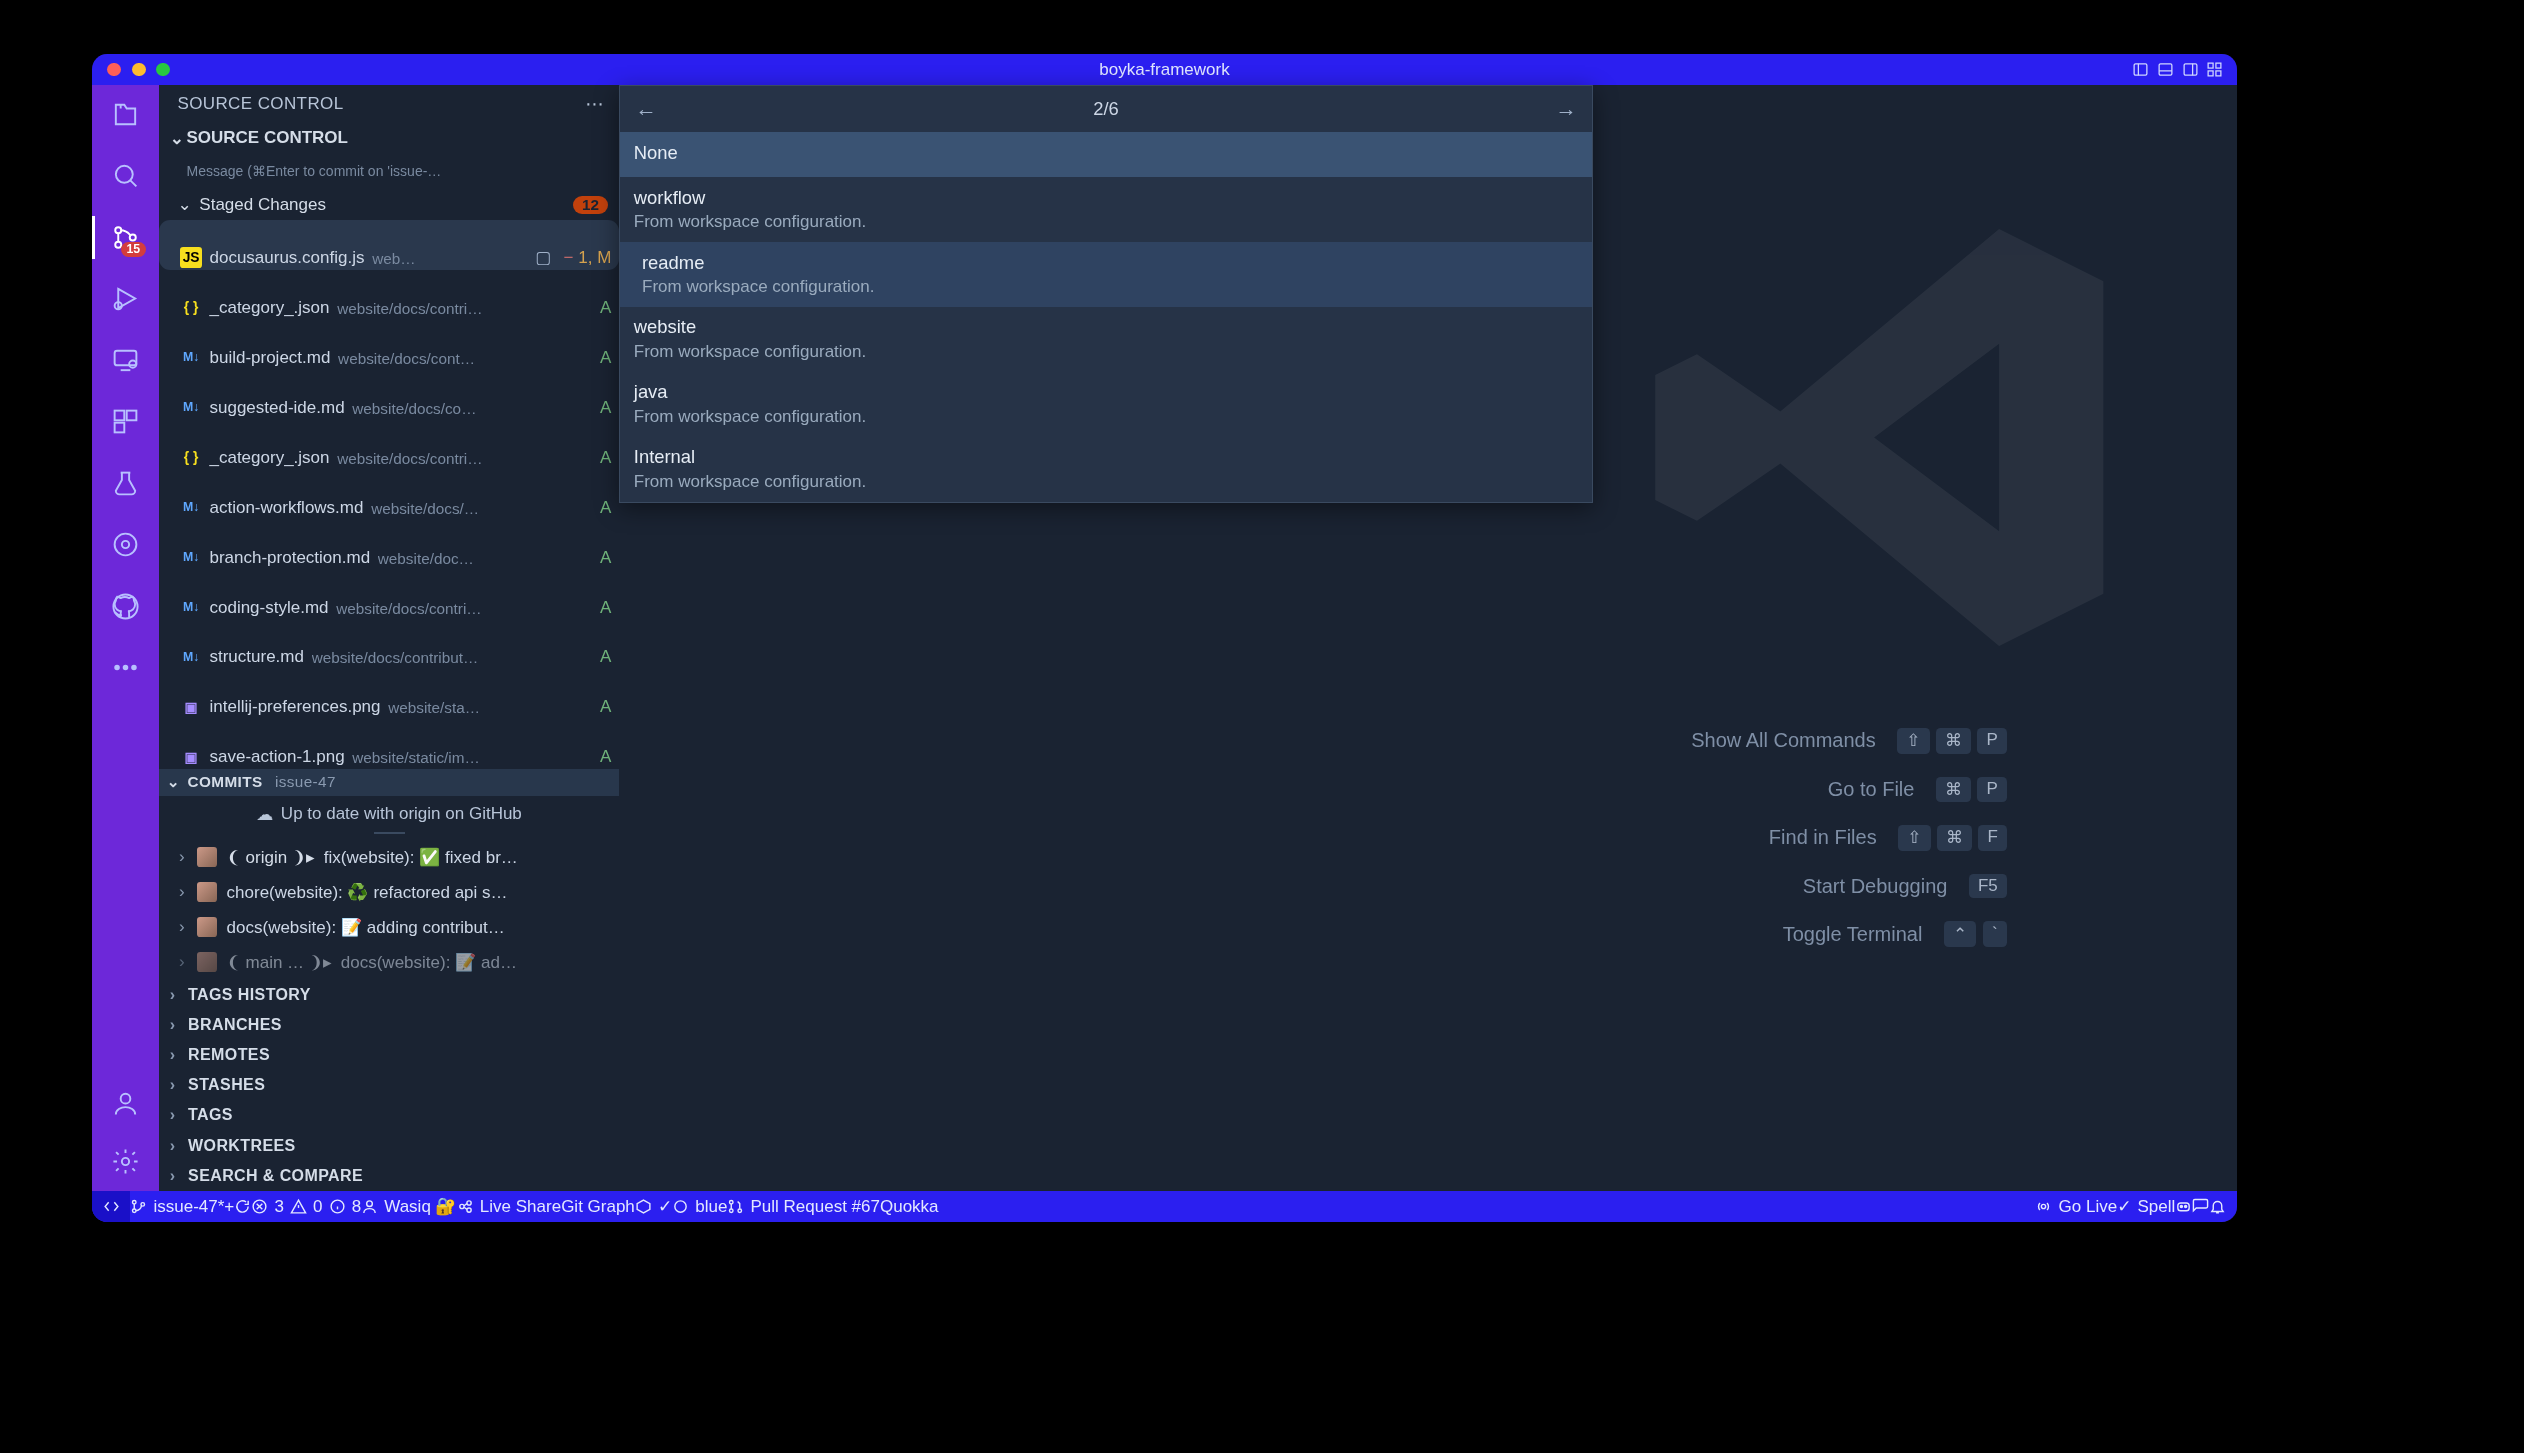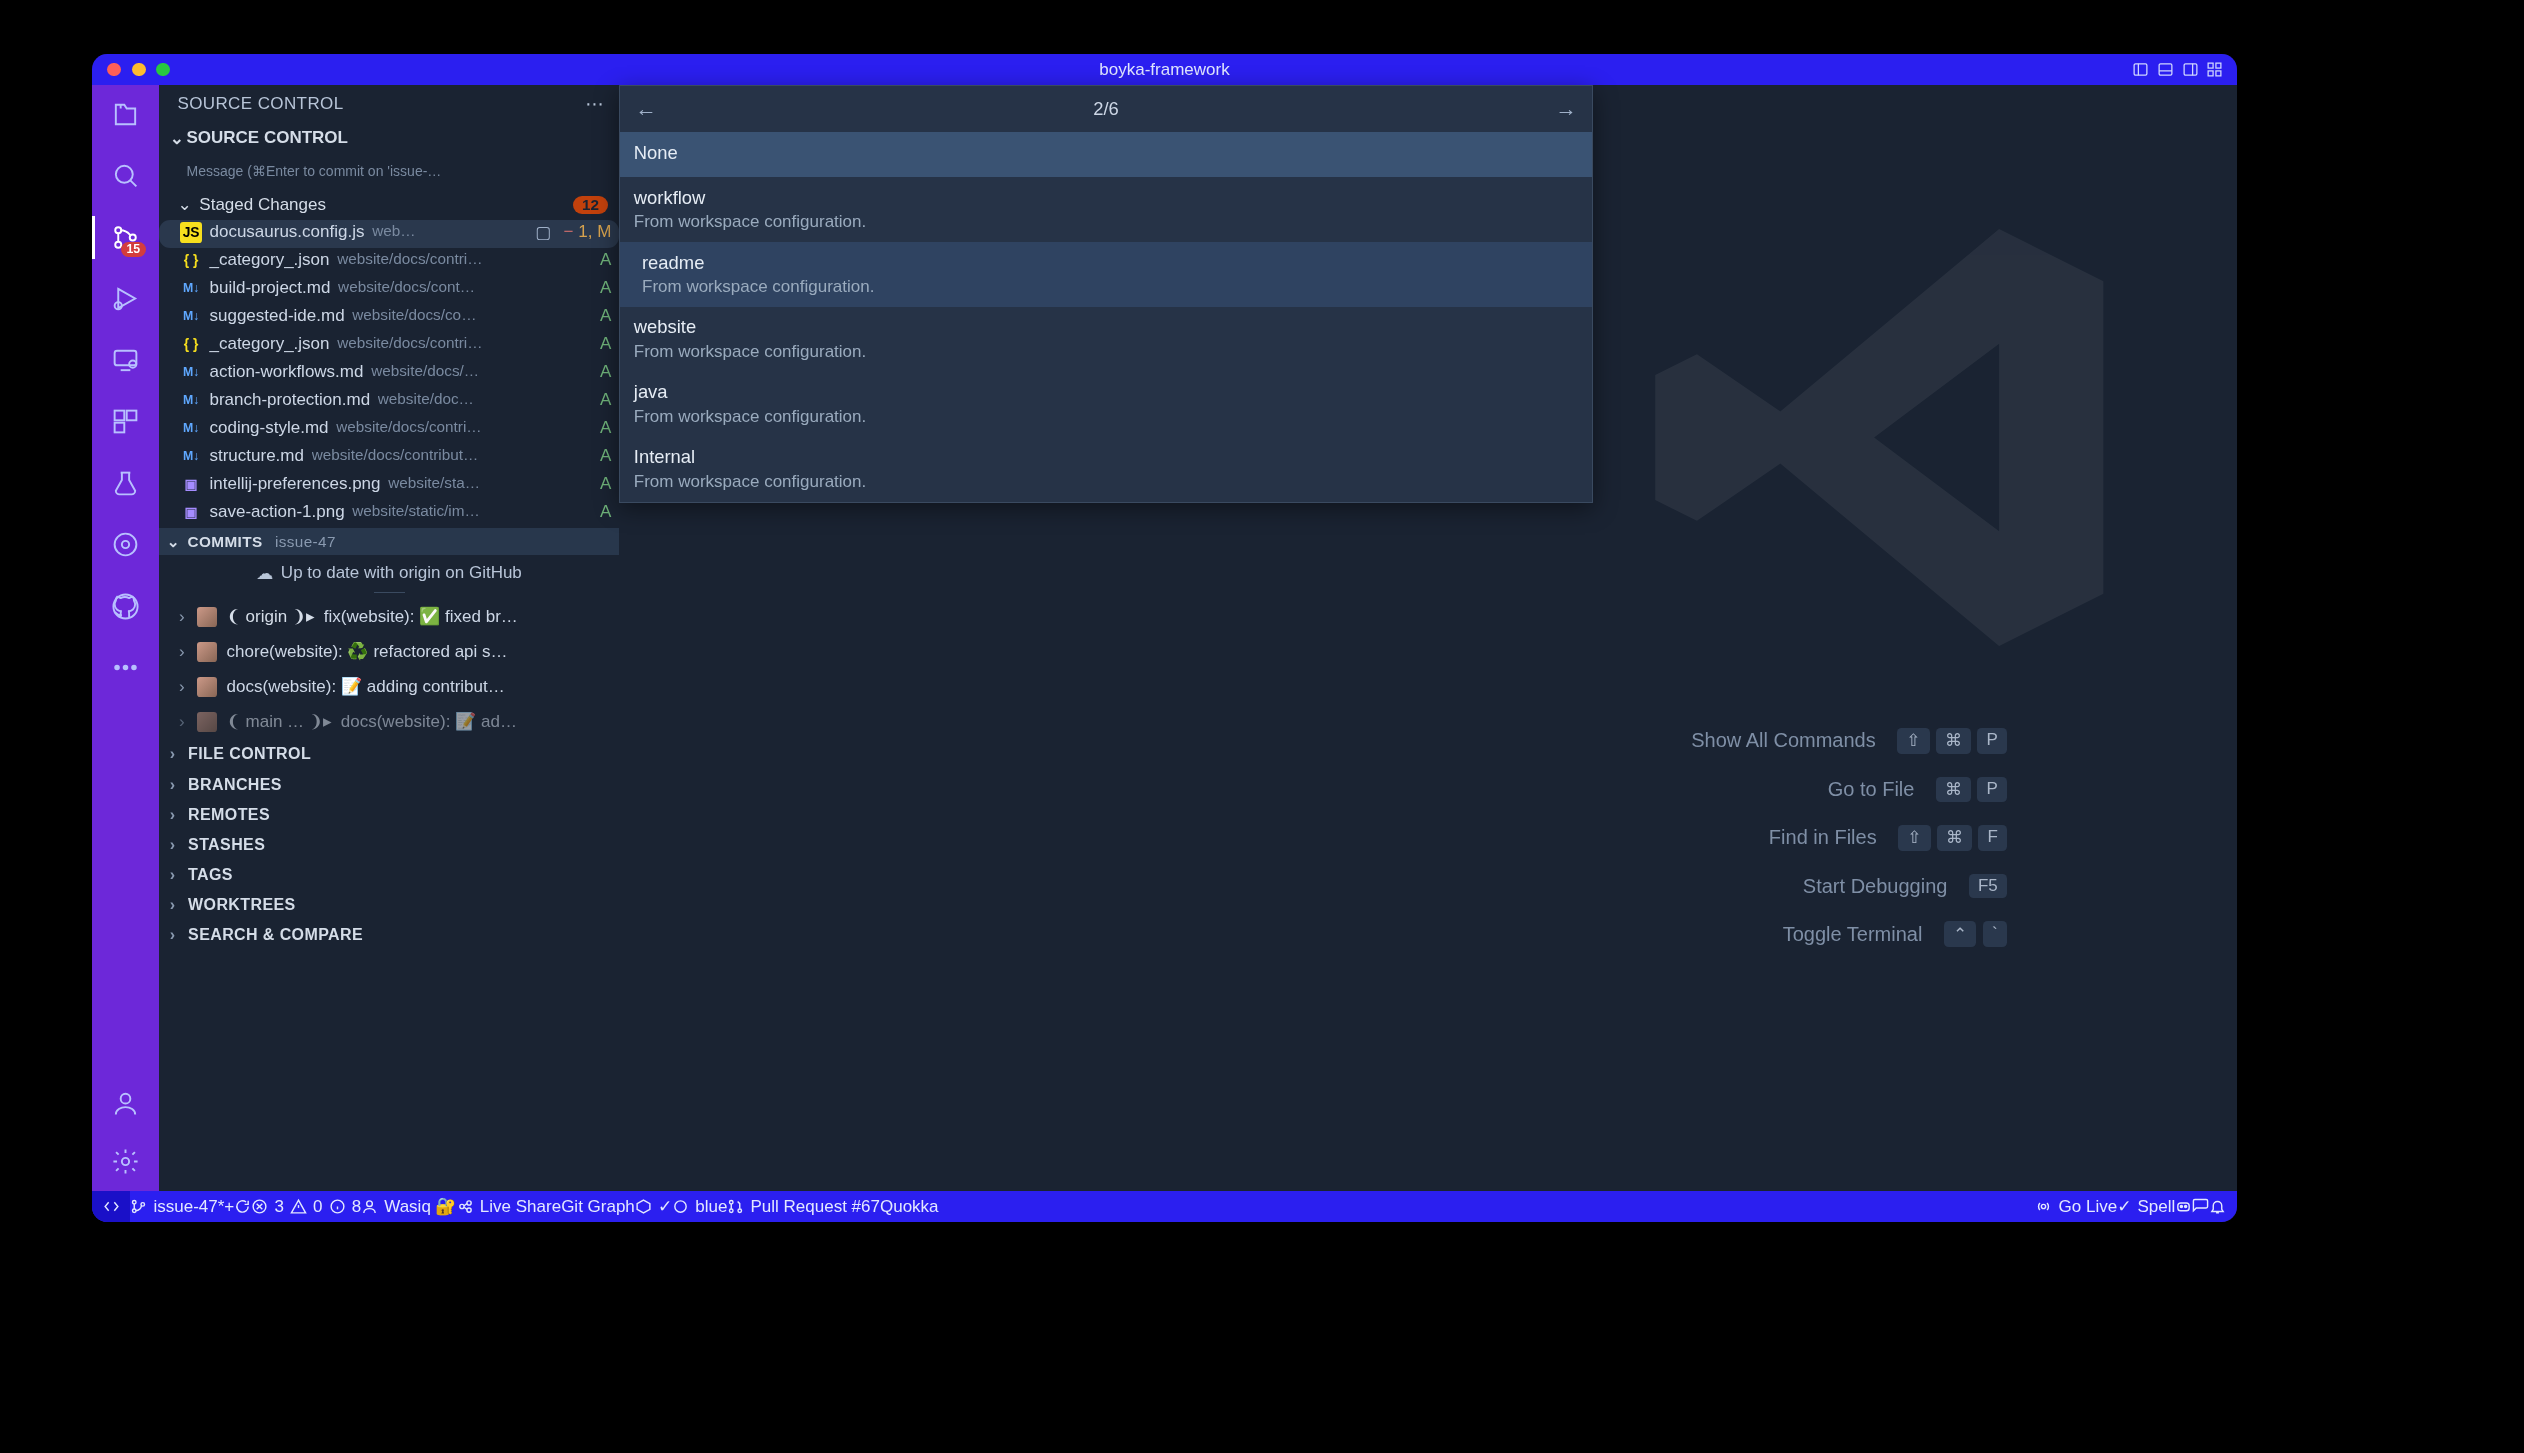--- a/index.html
+++ b/index.html
@@ -25,21 +25,21 @@
   .aicon svg { width: 29px; height: 29px; stroke: currentColor; fill: none; stroke-width: 1.6; }
   .badge { position: absolute; bottom: -1.5px; right: -1.5px; background: #d33d3d; color: #fff; font-size: 12.3px; border-radius: 10.7px; padding: 0.8px 5.4px; font-weight: 600; }
   .sidebar { width: 460px; background: #1a2332; display: flex; flex-direction: column; min-height: 0; }
   .sb-hdr { height: 38px; display: flex; align-items: center; justify-content: space-between; padding: 0 13.8px 0 18.4px; color: #b8c5d8; font-size: 17px; letter-spacing: 0.4px; }
   .sb-hdr .dots { color: #b8c5d8; font-size: 18.4px; letter-spacing: 1.5px; }
   .section-hdr { display: flex; align-items: center; padding: 4.6px 10.7px; color: #d5dde8; font-size: 17px; font-weight: 600; gap: 6.1px; }
   .section-hdr .chev { width: 10.7px; display: inline-flex; }
   .msgbox { margin: 3.1px 10.7px 4.6px 27.6px; height: 29px; display: flex; align-items: center; color: #7a8aa0; font-size: 14px; overflow: hidden; white-space: nowrap; }
   .staged-hdr { display: flex; align-items: center; padding: 4.6px 10.7px 4.6px 18.4px; color: #d5dde8; font-size: 17px; gap: 7.7px; }
   .staged-hdr .count { margin-left: auto; background: #c2410c; color: #1a2332; border-radius: 13.8px; font-size: 15.3px; padding: 0 9.2px; font-weight: 600; }
-  .file { display: flex; align-items: flex-start; padding: 1.5px 7.7px 1.5px 21.4px; font-size: 17px; color: #cdd7e6; height: 28px; gap: 7.7px; white-space: nowrap; overflow: hidden; border-radius: 11px; }
+  .file { display: flex; align-items: flex-end; padding: 1.5px 7.7px 1.5px 21.4px; font-size: 17px; color: #cdd7e6; height: 50px; gap: 7.7px; white-space: nowrap; overflow: hidden; border-radius: 11px; }
   .file.sel { background: #2a384d; }
   .ficon { width: 21.4px; height: 21.4px; display: flex; align-items: center; justify-content: center; font-size: 13.8px; font-weight: 700; border-radius: 3.1px; flex-shrink: 0; }
   .ic-js { background: #f7df1e; color: #000; }
   .ic-json { color: #f7df1e; background: transparent; }
   .ic-md { color: #5fa8ff; font-size: 12.3px; }
   .ic-img { color: #a58cff; }
   .fpath { color: #7a8aa0; font-size: 15.3px; overflow: hidden; text-overflow: ellipsis; flex: 1; min-width: 0; }
   .fstat { margin-left: auto; color: #6fb37a; font-size: 17px; flex-shrink: 0; padding-left: 4.6px; }
   .fstat.mod { color: #d6a24e; }
   .fstat .del { color: #c46a6a; }
@@ -317,21 +317,21 @@
         </div>
         <div class="commit" style="opacity:.55">
           <span class="ch-small">›</span>
           <span class="avatar"></span>
           <span class="ref">❨ main … ❩▸</span>
           <span>docs(website): 📝 ad…</span>
         </div>
 
         <div class="collapsed">
             <span class="ch-small">›</span>
-            <span>FILE CONTROL</span>
+            <span>TAGS HISTORY</span>
           </div>
         <div class="collapsed">
             <span class="ch-small">›</span>
             <span>BRANCHES</span>
           </div>
         <div class="collapsed">
             <span class="ch-small">›</span>
             <span>REMOTES</span>
           </div>
         <div class="collapsed">

